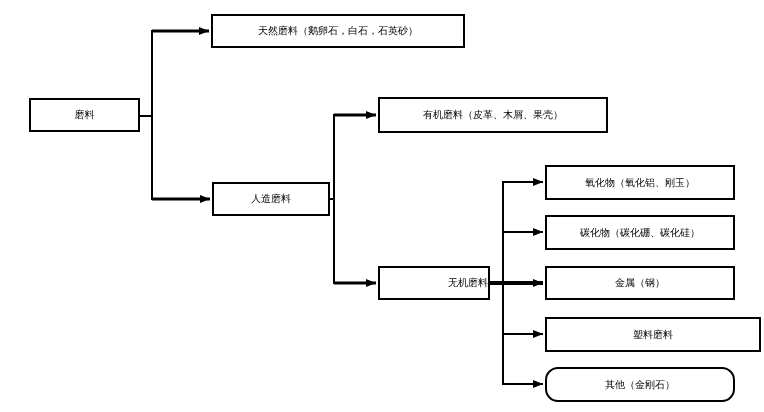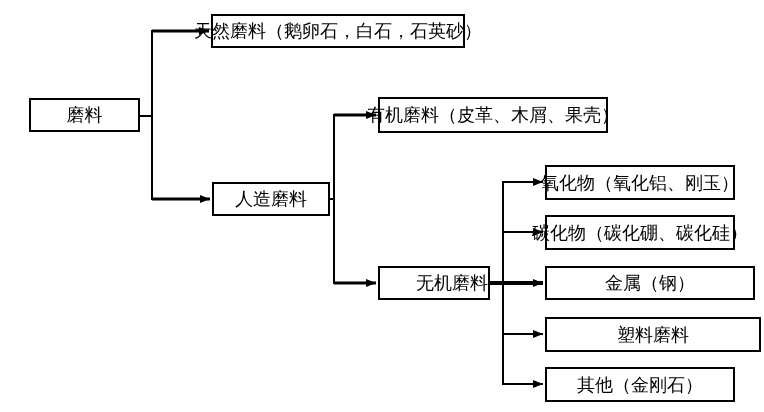--- a/index.html
+++ b/index.html
@@ -27,35 +27,35 @@
     box-sizing: border-box;
     background: #ffffff;
     border: 2px solid #000000;
     display: flex;
     align-items: center;
     justify-content: center;
     text-align: center;
   }
   .node-label {
     color: #000000;
-    font-size: 18px;
+    font-size: 10px;
     line-height: 1;
     white-space: nowrap;
   }
   
   .n-root       { left: 29px;  top: 98px;  width: 111px; height: 34px; text-align: right; }
   .n-natural    { left: 211px; top: 14px;  width: 254px; height: 34px; }
   .n-artificial { left: 212px; top: 182px; width: 118px; height: 34px; }
   .n-organic    { left: 378px; top: 97px;  width: 230px; height: 36px; }
   .n-inorganic  { left: 378px; top: 266px; width: 112px; height: 34px; justify-content: flex-end; }
   .n-oxide      { left: 545px; top: 165px; width: 190px; height: 35px; }
   .n-carbide    { left: 545px; top: 215px; width: 190px; height: 35px; }
-  .n-metal      { left: 545px; top: 266px; width: 210px; height: 34px; justify-content: center; }
+  .n-metal      { left: 545px; top: 266px; width: 190px; height: 34px; justify-content: center; }
   .n-plastic    { left: 545px; top: 317px; width: 216px; height: 35px; }
-  .n-other      { left: 545px; top: 367px; width: 190px; height: 35px; }
+  .n-other      { left: 545px; top: 367px; width: 190px; height: 35px; border-radius: 13px; }
 </style>
 </head>
 <body>
 
 <div id="canvas">
 
   <svg id="connectors" viewBox="0 0 764 412" xmlns="http://www.w3.org/2000/svg">
     <defs>
       <marker id="ah" markerUnits="userSpaceOnUse" markerWidth="11" markerHeight="9" refX="10" refY="4" orient="auto">
         <path d="M0,0 L10,4 L0,8 Z" fill="#000000"></path>

